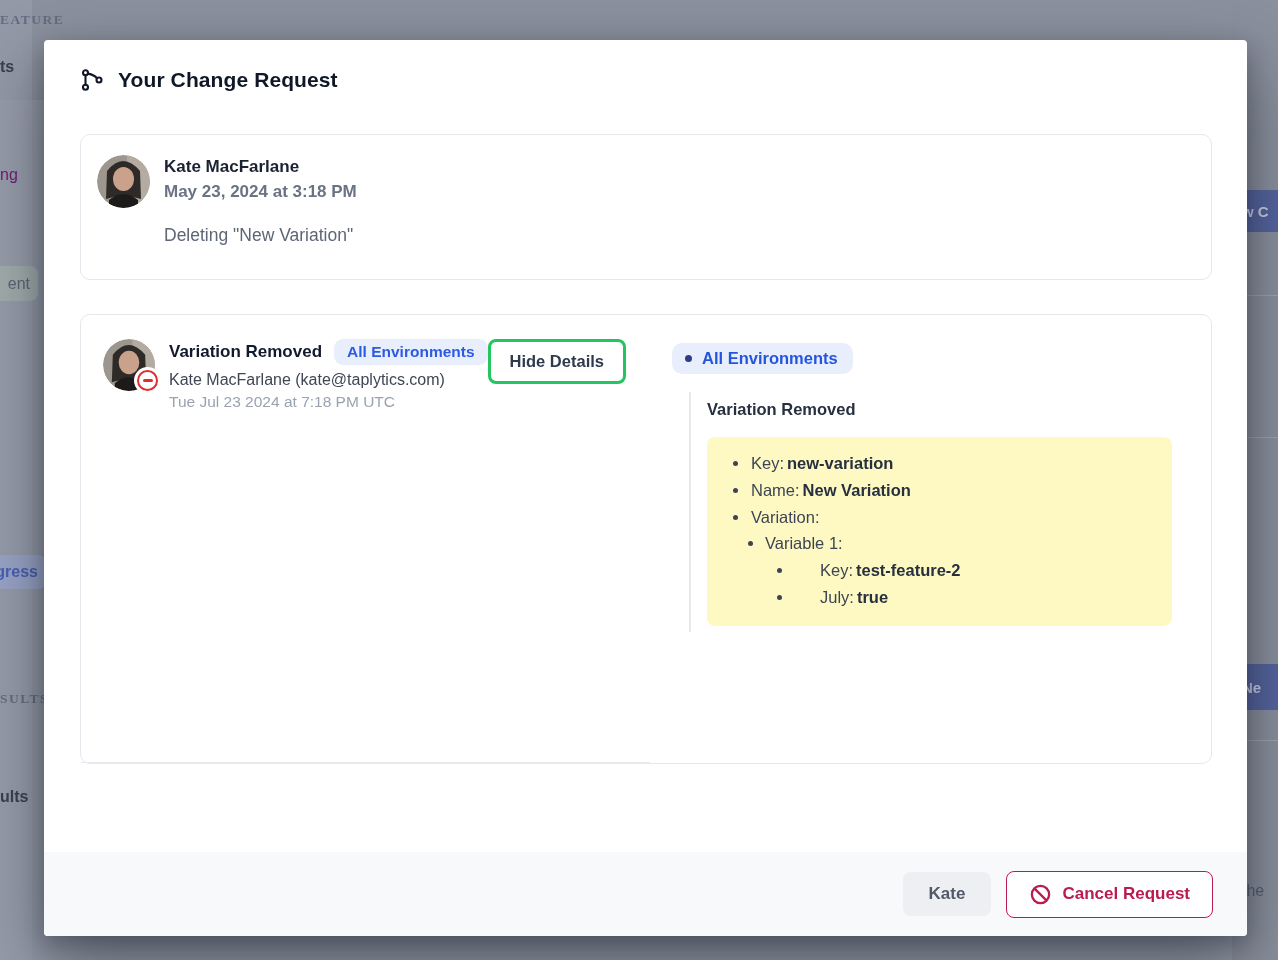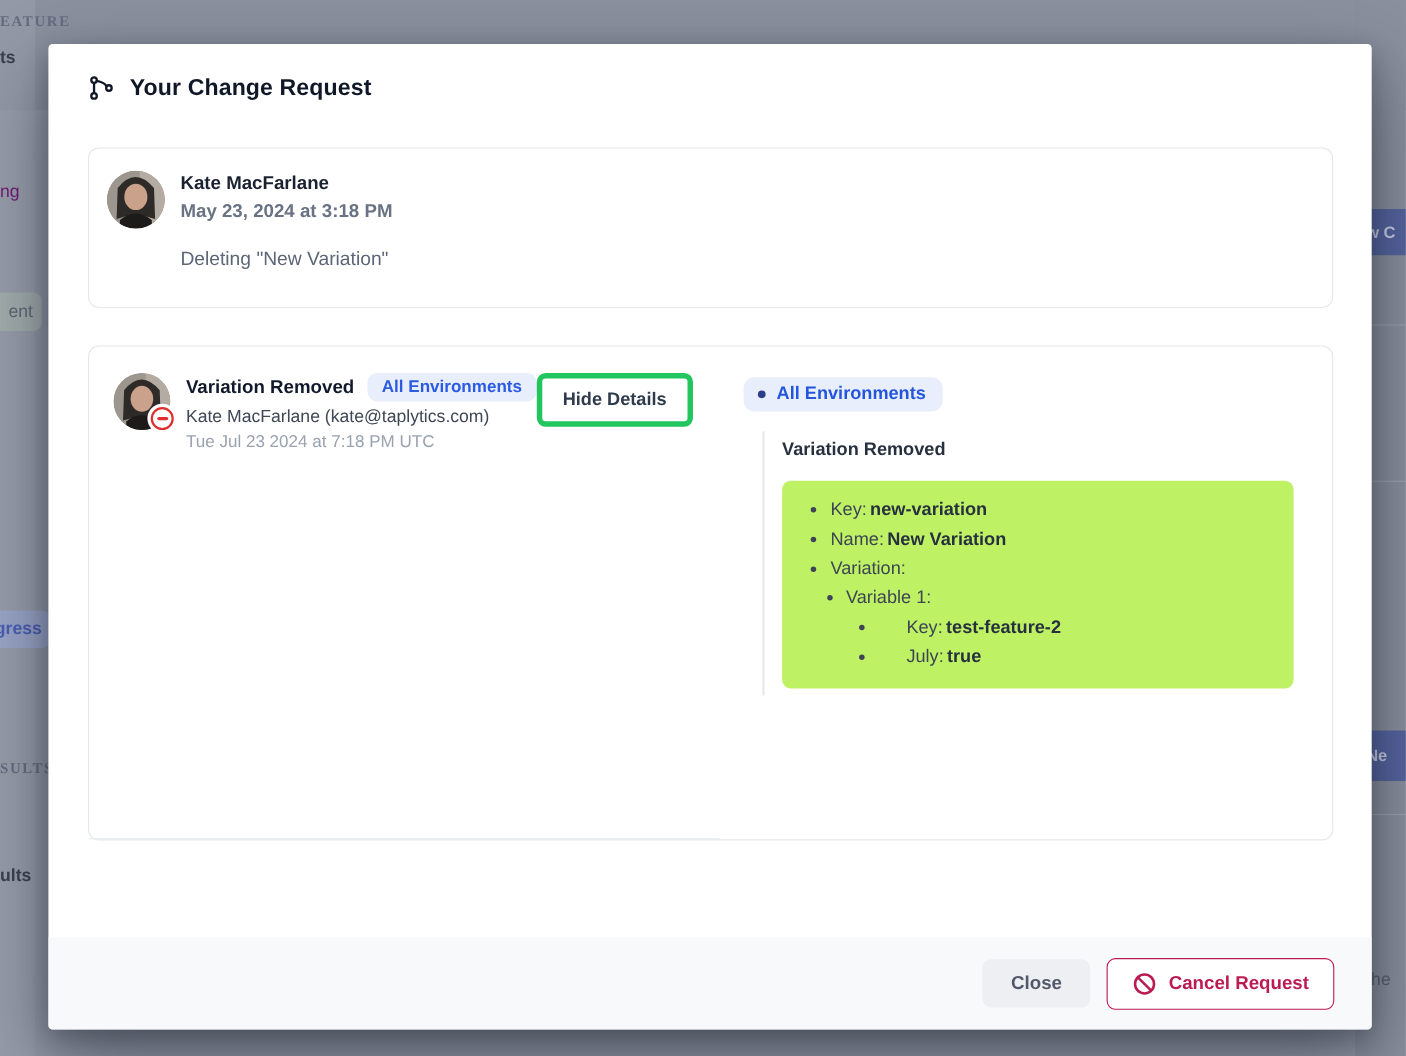--- a/index.html
+++ b/index.html
@@ -49,30 +49,30 @@
   .remove-badge{position:absolute;right:-6px;bottom:-3px;width:27px;height:27px;border-radius:50%;
     background:#ffffff;display:flex;align-items:center;justify-content:center;}
   .remove-badge .inner{width:21px;height:21px;border-radius:50%;border:2.5px solid #e02d2d;box-sizing:border-box;position:relative;}
   .remove-badge .inner::after{content:"";position:absolute;left:3.5px;right:3.5px;top:50%;margin-top:-1.25px;height:2.5px;background:#e02d2d;border-radius:2px;}
   .change-head-texts{margin-left:14px;flex:1 1 auto;}
   .change-title-row{display:flex;align-items:center;gap:12px;}
   .change-title{font-size:17px;font-weight:bold;color:#111a2c;}
   .env-badge{background:#e9eefc;color:#2b5be2;font-size:15.5px;font-weight:bold;border-radius:9px;padding:4px 13px;}
   .change-author{font-size:16px;color:#3f4654;margin-top:6px;}
   .change-time{font-size:15.5px;color:#9aa2b0;margin-top:4px;}
-  .hide-details-btn{flex:0 0 auto;background:#fff;border:5px solid #22c55e;border-radius:8px;
+  .hide-details-btn{flex:0 0 auto;background:#fff;border:3px solid #22c55e;border-radius:8px;
     padding:10px 19px;font-size:16.5px;font-weight:bold;color:#2f3a4d;cursor:pointer;
     font-family:"Liberation Sans", sans-serif;}
   .change-body{padding:28px 24px 40px 22px;}
   .env-pill{display:inline-flex;align-items:center;gap:10px;background:#e9eefc;border-radius:10px;padding:6px 15px 6px 13px;}
   .env-pill .dot{width:7px;height:7px;border-radius:50%;background:#2d3c86;}
   .env-pill .env-pill-label{font-size:16.5px;font-weight:bold;color:#2456dd;}
   .env-section{margin-top:18px;margin-left:17px;border-left:2px solid #e6e8ed;padding:8px 0 6px 16px;}
   .section-title{font-size:16.5px;font-weight:bold;color:#27303f;}
-  .diff-box{margin-top:18px;width:465px;box-sizing:border-box;background:#bef264;border-radius:8px;padding:13px 20px 15px 0;}
+  .diff-box{margin-top:18px;width:465px;box-sizing:border-box;background:#fef9c3;border-radius:8px;padding:13px 20px 15px 0;}
   .diff-box ul{list-style:none;margin:0;padding:0;}
   .diff-box li{position:relative;font-size:16.5px;color:#3d4554;line-height:26.8px;}
   .diff-box li::before{content:"";position:absolute;top:11px;width:5px;height:5px;border-radius:50%;background:#3d4554;}
   .diff-box li strong{color:#27303f;margin-left:3px;}
   .diff-box li.lvl1{padding-left:44px;} .diff-box li.lvl1::before{left:26px;}
   .diff-box li.lvl2{padding-left:58px;} .diff-box li.lvl2::before{left:41px;}
   .diff-box li.lvl3{padding-left:101px;margin-left:12px;} .diff-box li.lvl3::before{left:58px;}
   
   .modal-footer{flex:0 0 84px;background:#f8f9fa;display:flex;align-items:center;justify-content:flex-end;
     gap:15px;padding-right:34px;}
@@ -88,21 +88,21 @@
 
 <div>
   <div class="bg-top-band"></div>
   <div class="bg-left-strip"></div>
   <div class="bg-right-strip"></div>
   <div class="bg-line" style="top:295px;"></div>
   <div class="bg-line" style="top:437px;"></div>
   <div class="bg-line" style="top:740px;"></div>
 
   <div class="frag frag-caps" style="left:0;top:12px;">EATURE</div>
-  <div class="frag frag-dark" style="left:0;top:44px;">ts</div>
+  <div class="frag frag-dark" style="left:0;top:58px;">ts</div>
   <div class="frag" style="left:0;top:166px;">ng</div>
   <div class="frag frag-pill frag-pill-ent">
       <span>ent</span>
     </div>
   <div class="frag frag-pill frag-pill-gress">
       <span>gress</span>
     </div>
   <div class="frag frag-caps" style="left:0;top:691px;">SULTS</div>
   <div class="frag frag-dark" style="left:0;top:788px;">ults</div>
 
@@ -203,21 +203,21 @@
                 <li class="lvl3"><span>July:</span><strong>true</strong></li>
               </ul>
           </div>
         </div>
       </div>
 
     </div>
   </div>
 
   <div class="modal-footer">
-    <button class="close-btn">Close</button>
+    <button class="close-btn">Kate</button>
     <button class="cancel-btn">
       <svg class="no-icon" viewBox="0 0 24 24" fill="none" stroke="#bb1b51" stroke-width="2.4">
         <circle cx="12" cy="12" r="9"></circle>
         <line x1="5.9" y1="5.9" x2="18.1" y2="18.1"></line>
       </svg>
       <span>Cancel Request</span>
     </button>
   </div>
 
 </div>

